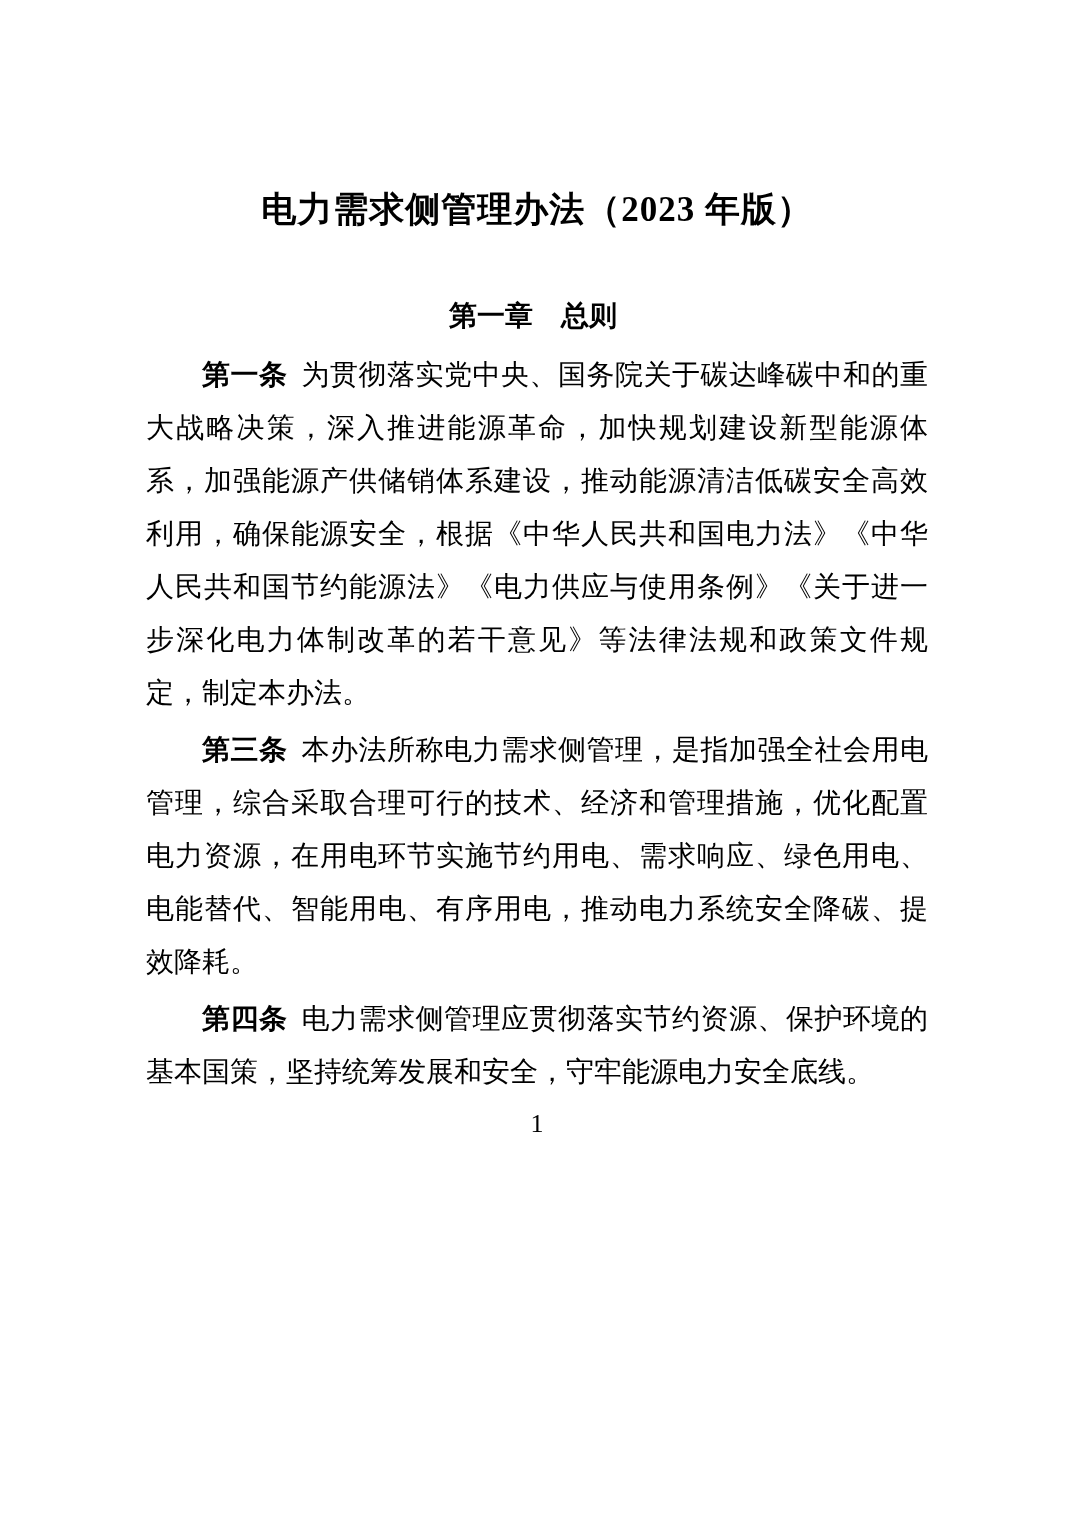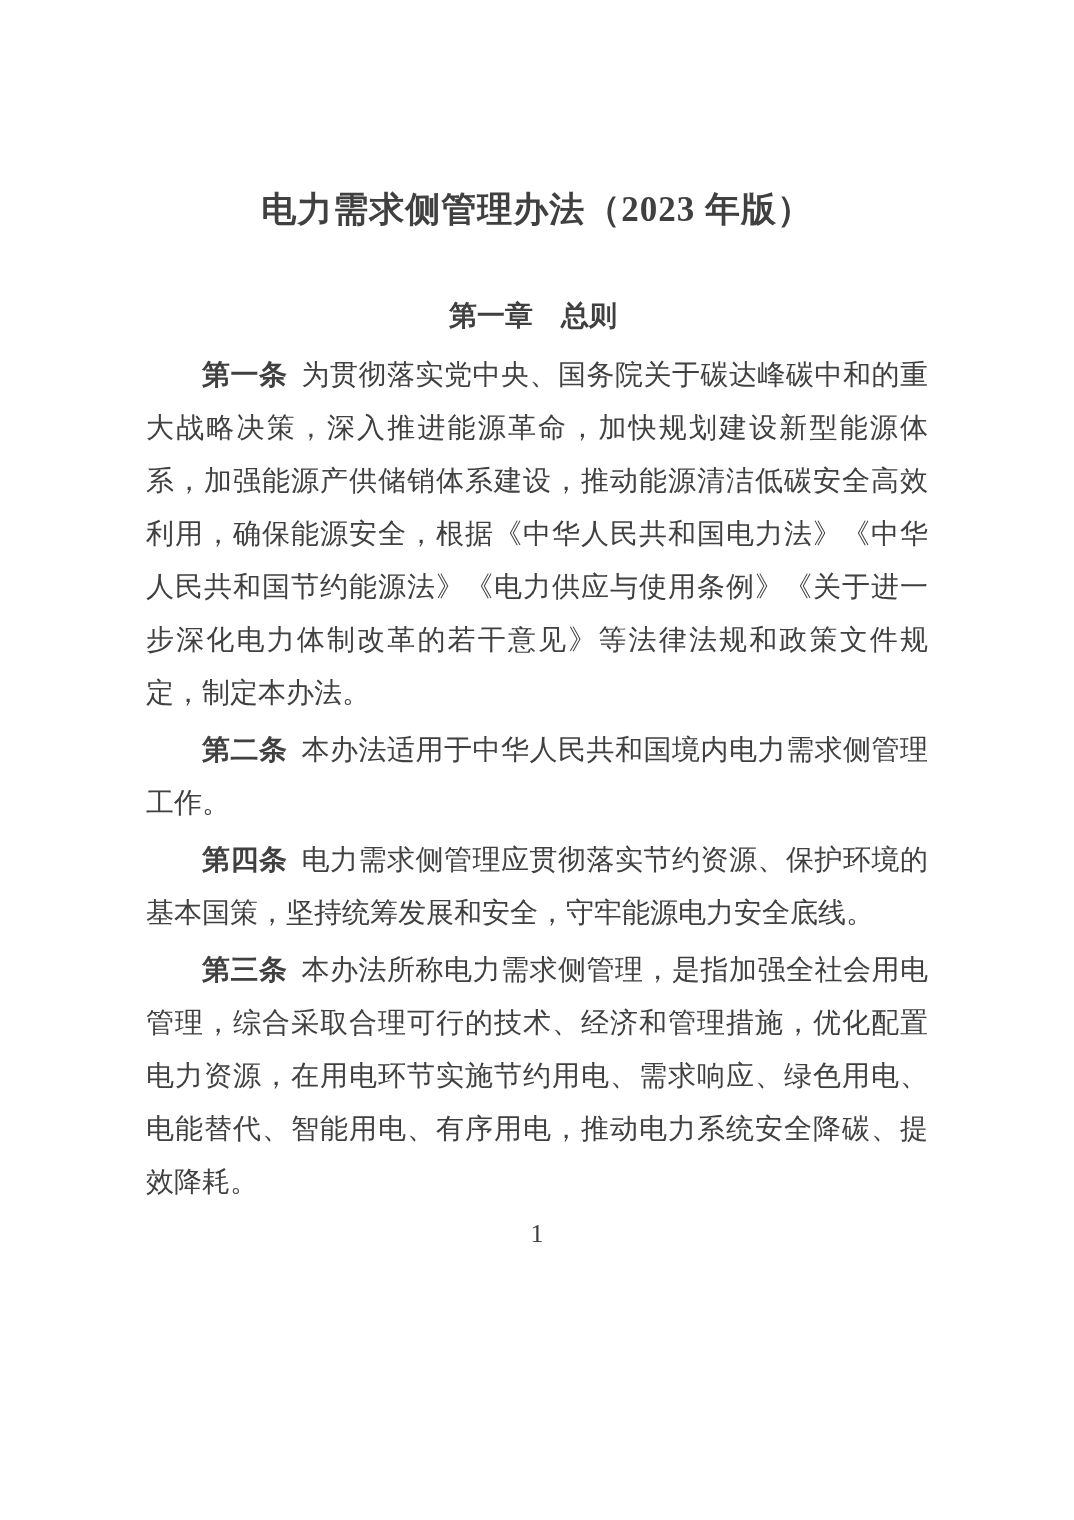--- a/index.html
+++ b/index.html
@@ -6,21 +6,21 @@
     margin: 0;
     padding: 0;
     background: #ffffff;
   }
   .page {
     position: relative;
     width: 1074px;
     height: 1520px;
     margin: 0 auto;
     background: #ffffff;
-    color: #404040;
+    color: #000000;
     font-family: "Liberation Serif", "DejaVu Serif", serif;
     box-sizing: border-box;
     padding-top: 192px;
     overflow: hidden;
   }
   .doc-title {
     margin: 0;
     font-size: 35px;
     line-height: 1;
     font-weight: bold;
@@ -62,24 +62,23 @@
 <div class="page">
 
   <h1 class="doc-title">电力需求侧管理办法（2023 年版）</h1>
 
   <h2 class="chapter-heading">第一章　总则</h2>
 
   <div class="doc-body">
 
     <p class="article"><span class="article-label">第一条</span><span>为贯彻落实党中央、国务院关于碳达峰碳中和的重大战略决策，深入推进能源革命，加快规划建设新型能源体系，加强能源产供储销体系建设，推动能源清洁低碳安全高效利用，确保能源安全，根据《中华人民共和国电力法》《中华人民共和国节约能源法》《电力供应与使用条例》《关于进一步深化电力体制改革的若干意见》等法律法规和政策文件规定，制定本办法。</span></p>
 
-    <p class="article"><span class="article-label">第二条</span><span>本办法适用于中华人民共和国境内电力需求侧管理工作。</span></p>
+
+    <p class="article"><span class="article-label">第三条</span><span>本办法所称电力需求侧管理，是指加强全社会用电管理，综合采取合理可行的技术、经济和管理措施，优化配置电力资源，在用电环节实施节约用电、需求响应、绿色用电、电能替代、智能用电、有序用电，推动电力系统安全降碳、提效降耗。</span></p>
 
     <p class="article"><span class="article-label">第四条</span><span>电力需求侧管理应贯彻落实节约资源、保护环境的基本国策，坚持统筹发展和安全，守牢能源电力安全底线。</span></p>
-
-    <p class="article"><span class="article-label">第三条</span><span>本办法所称电力需求侧管理，是指加强全社会用电管理，综合采取合理可行的技术、经济和管理措施，优化配置电力资源，在用电环节实施节约用电、需求响应、绿色用电、电能替代、智能用电、有序用电，推动电力系统安全降碳、提效降耗。</span></p>
 
 
   </div>
 
   <div class="page-number">1</div>
 
 </div>
 
 </body></html>

